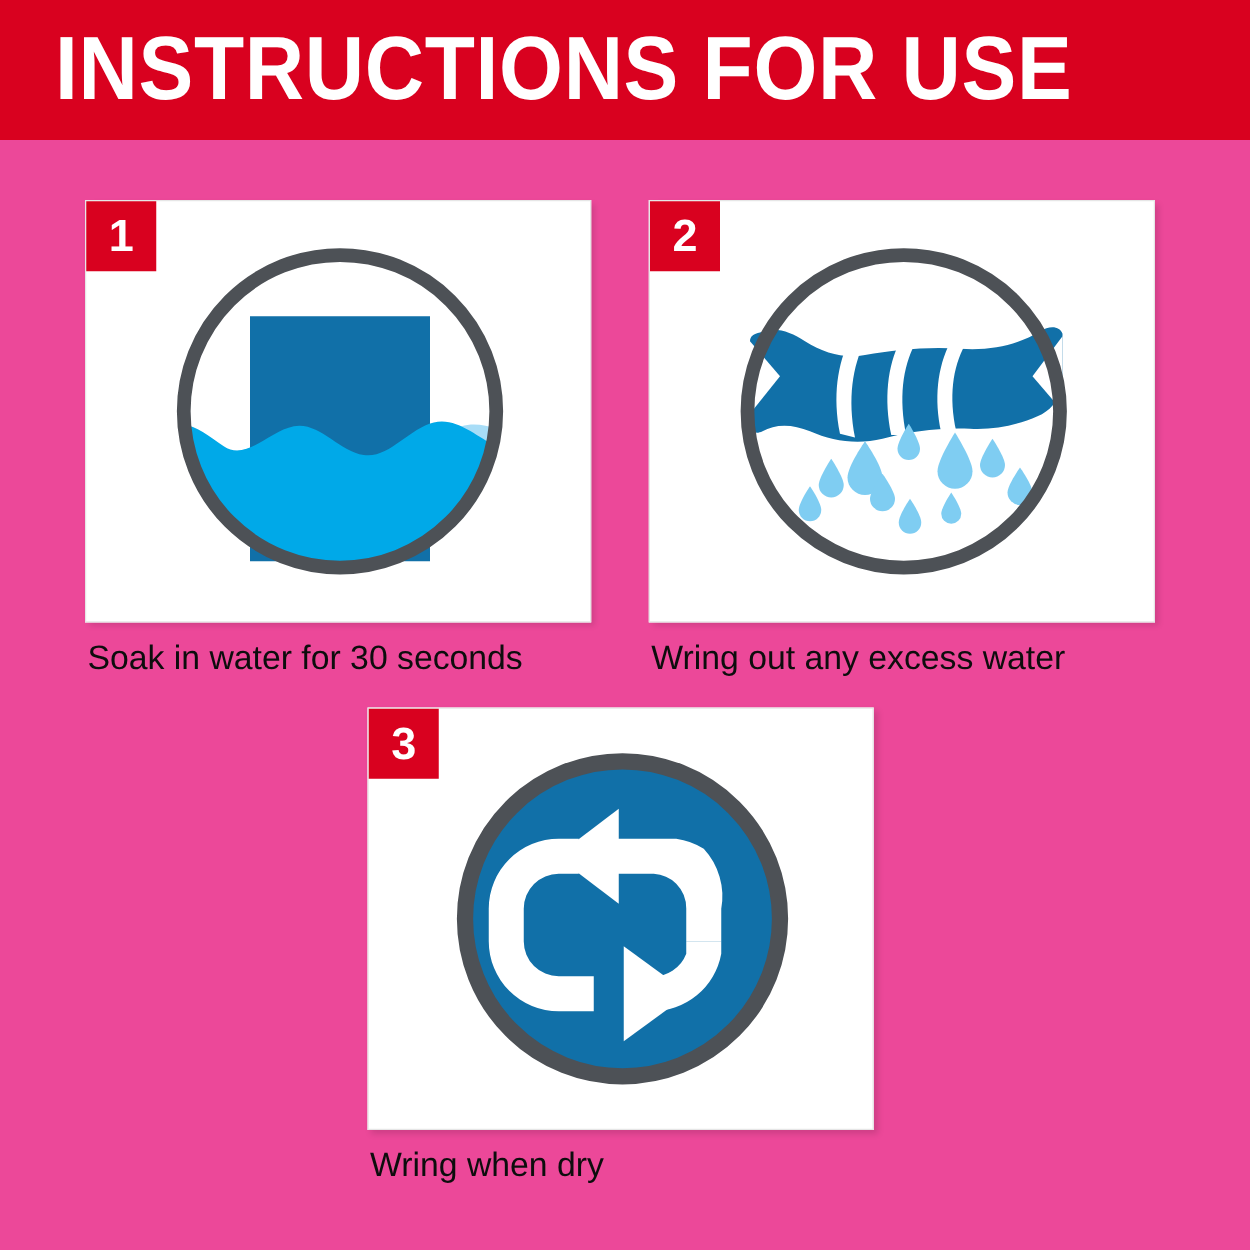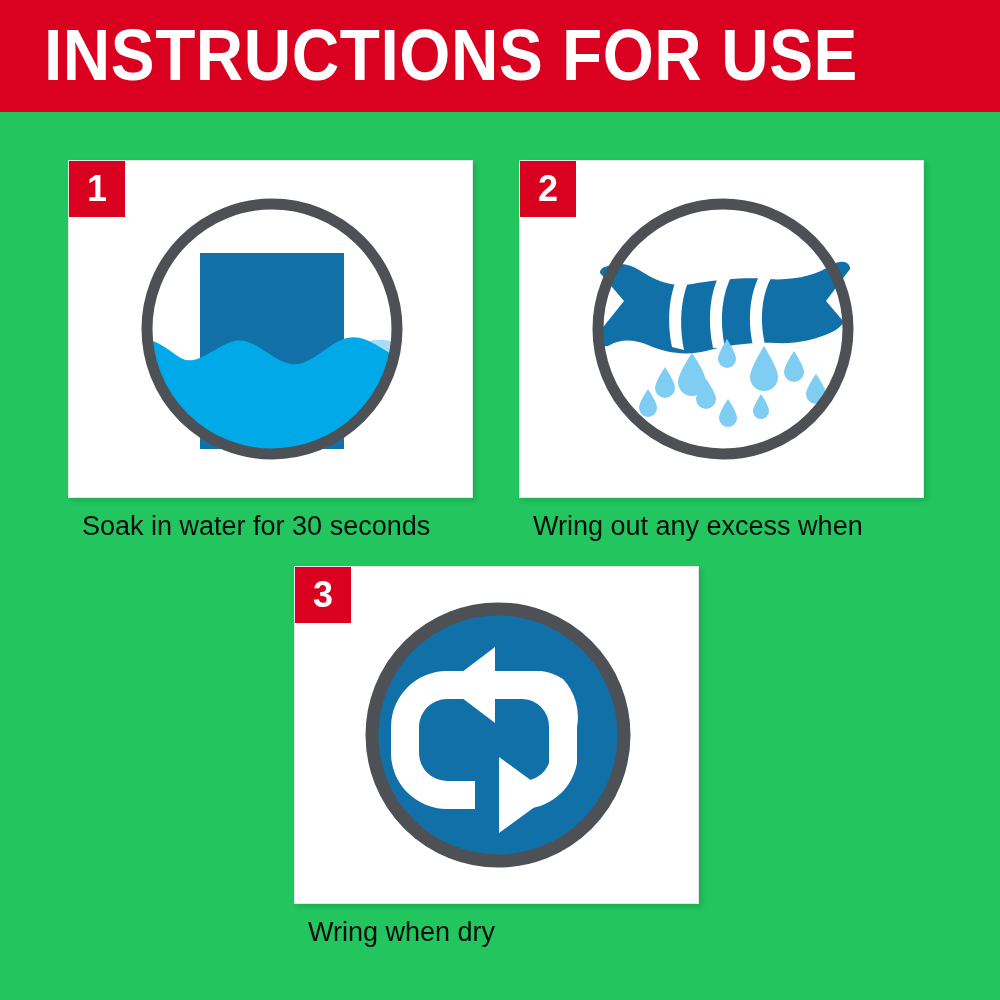--- a/index.html
+++ b/index.html
@@ -13,21 +13,21 @@
     height: 1000px;
     font-family: "Liberation Sans", sans-serif;
     overflow: hidden;
     position: relative;
   }
 
   #page {
     position: relative;
     width: 1000px;
     height: 1000px;
-    background: #22c55e;
+    background: #ec4899;
   }
 
   
   .header-banner {
     position: absolute;
     left: 0;
     top: 0;
     width: 1000px;
     height: 112px;
     background: #d9011f;
@@ -85,21 +85,21 @@
     align-items: center;
     justify-content: center;
     font-family: "Liberation Sans", sans-serif;
     font-weight: bold;
     font-size: 36px;
     line-height: 36px;
     color: #ffffff;
   }
   .step-caption {
     position: absolute;
-    left: 14px;
+    left: 2px;
     font-family: "Liberation Sans", sans-serif;
     font-size: 27px;
     line-height: 32px;
     color: #0d0d0d;
     white-space: nowrap;
   }
   .step-art {
     position: absolute;
     left: 0;
     top: 0;
@@ -219,21 +219,21 @@
           <path d="M 241 233 C 241 233, 233 245, 233 250 a 8 8 0 0 0 16 0 C 249 245, 241 233, 241 233 Z"></path>
         </g>
 
         <circle cx="203" cy="168" r="125" fill="none" stroke="#4d5156" stroke-width="11"></circle>
       </svg>
 
       <div class="step-badge">
         <div class="step-badge-num">2</div>
       </div>
     </div>
-    <div class="step-caption">Wring out any excess when</div>
+    <div class="step-caption">Wring out any excess water</div>
   </div>
 
   <div class="step" id="step-3">
     <div class="step-card">
 
       <svg class="step-art" width="403" height="336" viewBox="0 0 403 336">
 
         <circle cx="203" cy="168" r="126" fill="#1170a8"></circle>
         <circle cx="203" cy="168" r="126" fill="none" stroke="#4d5156" stroke-width="13"></circle>
 

